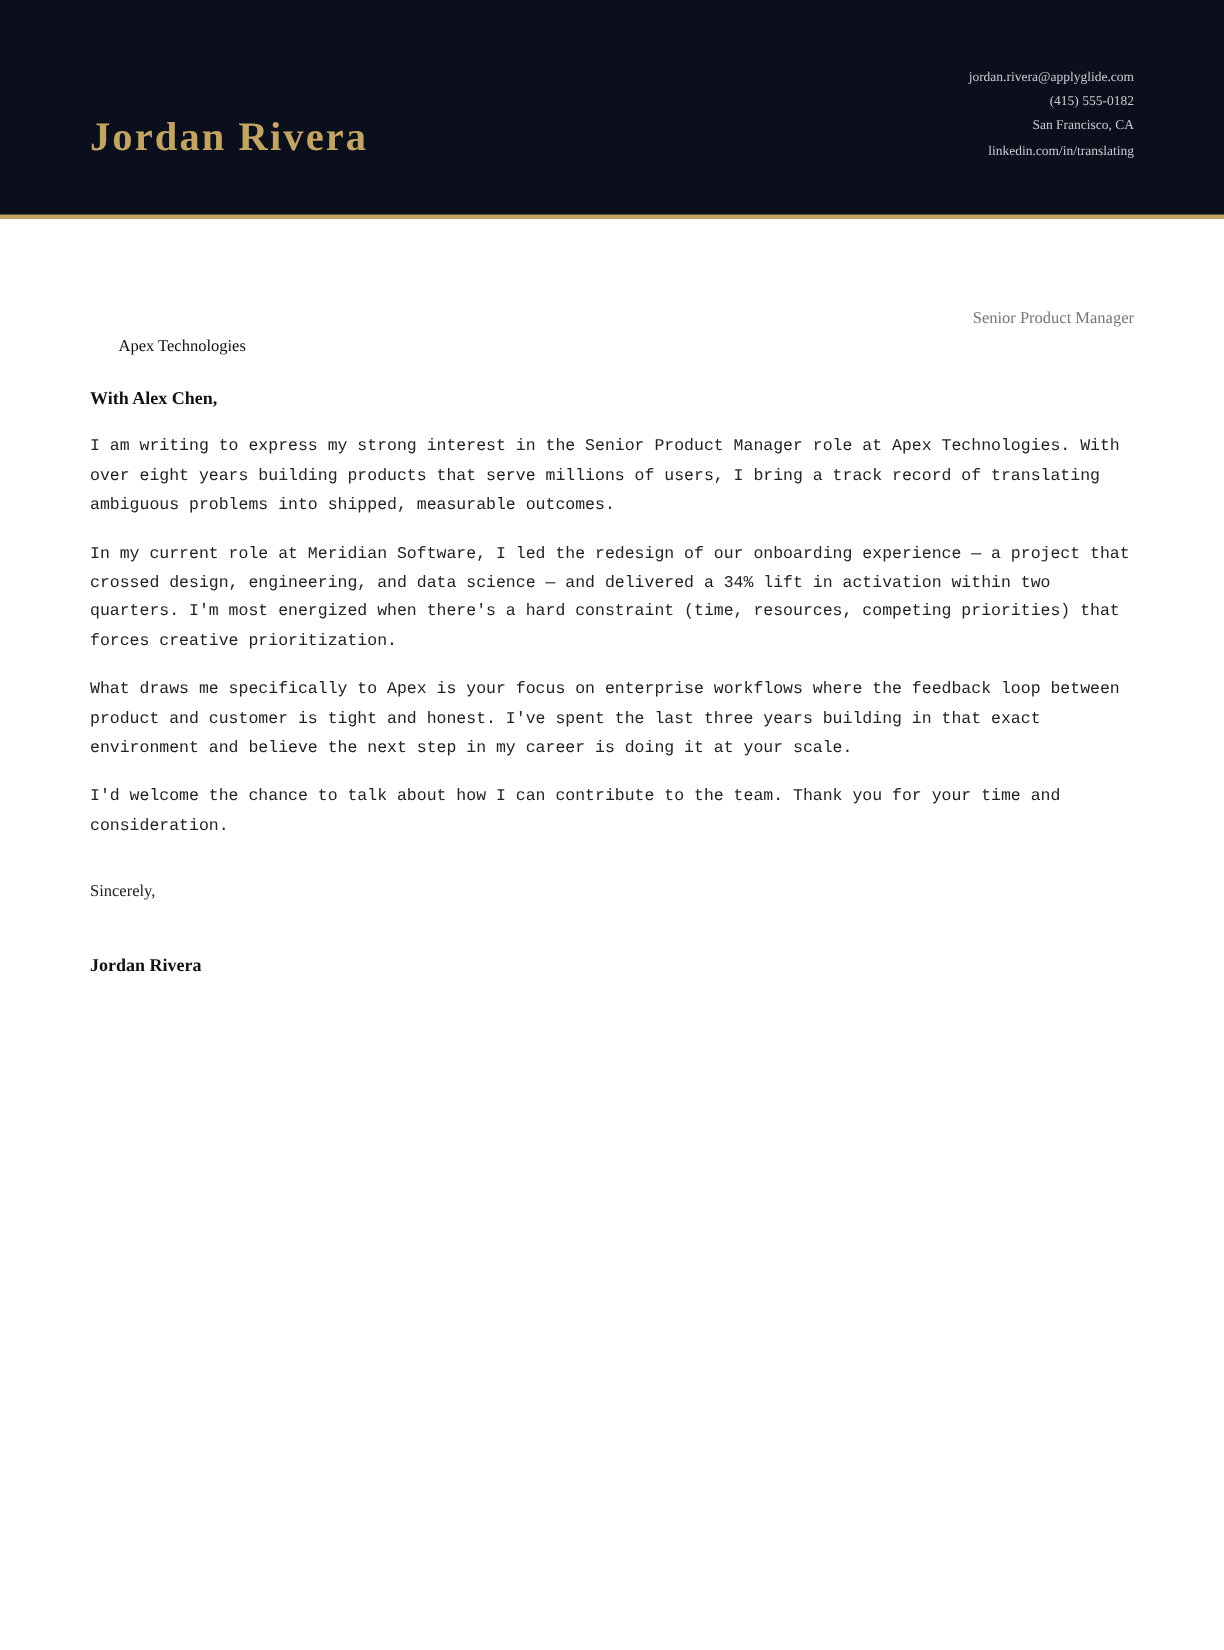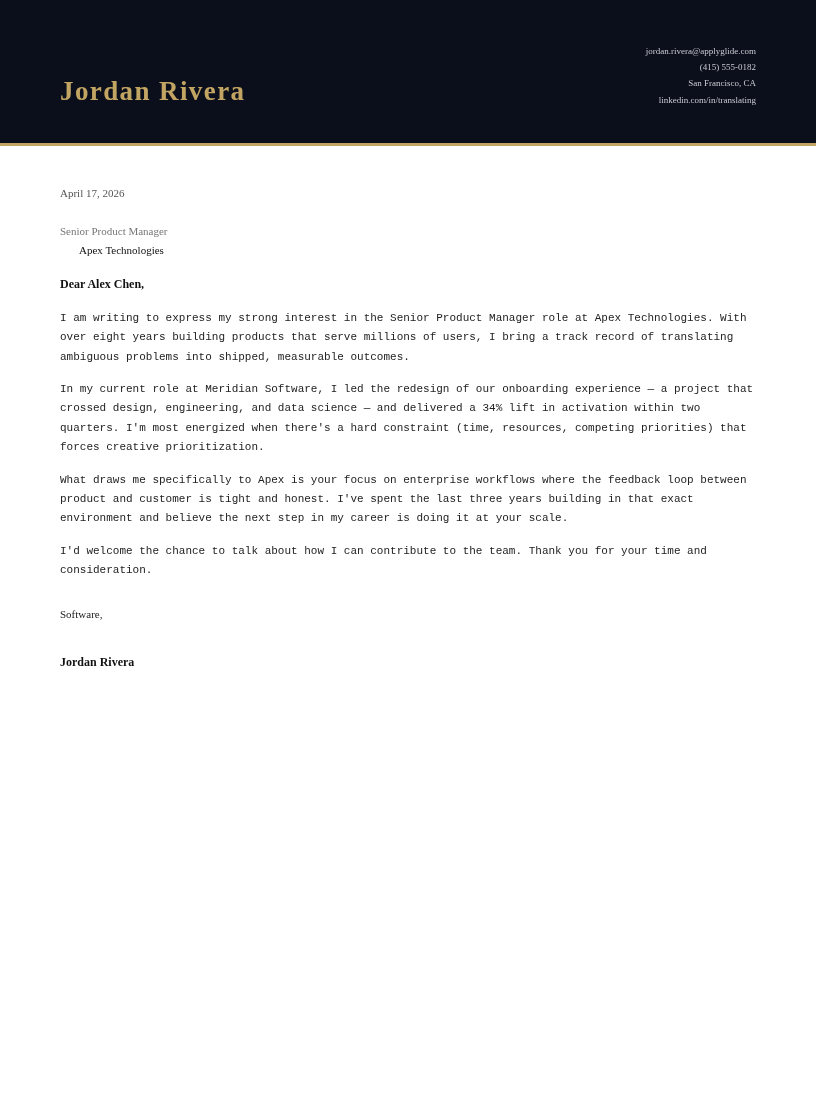--- a/index.html
+++ b/index.html
@@ -46,21 +46,21 @@
       position: absolute;
       left: 60px;
       top: 184px;
       width: 696px;
       font-size: 11px;
       line-height: 19.4px;
     }
     .date { color: #555555; margin: 0; }
     .recipient { margin-top: 19px; line-height: 18.5px; }
     .recipient .rname { font-weight: bold; color: #111111; }
-    .recipient .rtitle { color: #777777; }
+    .recipient .rtitle { color: #777777; text-align: right; }
     .recipient .rcompany { font-weight: normal; color: #111111; margin-left: 19px; }
     .salutation {
       margin-top: 16px;
       font-weight: bold;
       font-size: 12px;
       color: #111111;
     }
     .para { margin-top: 13px; color: #222222; font-family: Liberation Mono, monospace; }
     .para:first-of-type { margin-top: 14px; }
     .closing { margin-top: 24px; color: #222222; }
@@ -78,29 +78,28 @@
   <h1 class="name">Jordan Rivera</h1>
   <div class="contact">
     <div>jordan.rivera@applyglide.com</div>
     <div>(415) 555-0182</div>
     <div>San Francisco, CA</div>
     <div>linkedin.com/in/translating</div>
   </div>
 </div>
 
 <div class="body">
-  <div class="date">April 17, 2026</div>
 
   <div class="recipient">
     <div class="rtitle">Senior Product Manager</div>
     <div class="rcompany">Apex Technologies</div>
   </div>
 
-  <div class="salutation">Dear Alex Chen,</div>
+  <div class="salutation">With Alex Chen,</div>
 
   <p class="para" style="margin-bottom:0">I am writing to express my strong interest in the Senior Product Manager role at Apex Technologies. With over eight years building products that serve millions of users, I bring a track record of translating ambiguous problems into shipped, measurable outcomes.</p>
   <p class="para" style="margin-bottom:0">In my current role at Meridian Software, I led the redesign of our onboarding experience — a project that crossed design, engineering, and data science — and delivered a 34% lift in activation within two quarters. I'm most energized when there's a hard constraint (time, resources, competing priorities) that forces creative prioritization.</p>
   <p class="para" style="margin-bottom:0">What draws me specifically to Apex is your focus on enterprise workflows where the feedback loop between product and customer is tight and honest. I've spent the last three years building in that exact environment and believe the next step in my career is doing it at your scale.</p>
   <p class="para" style="margin-bottom:0">I'd welcome the chance to talk about how I can contribute to the team. Thank you for your time and consideration.</p>
 
-  <div class="closing">Software,</div>
+  <div class="closing">Sincerely,</div>
   <div class="signature">Jordan Rivera</div>
 </div>
 
 </body></html>

